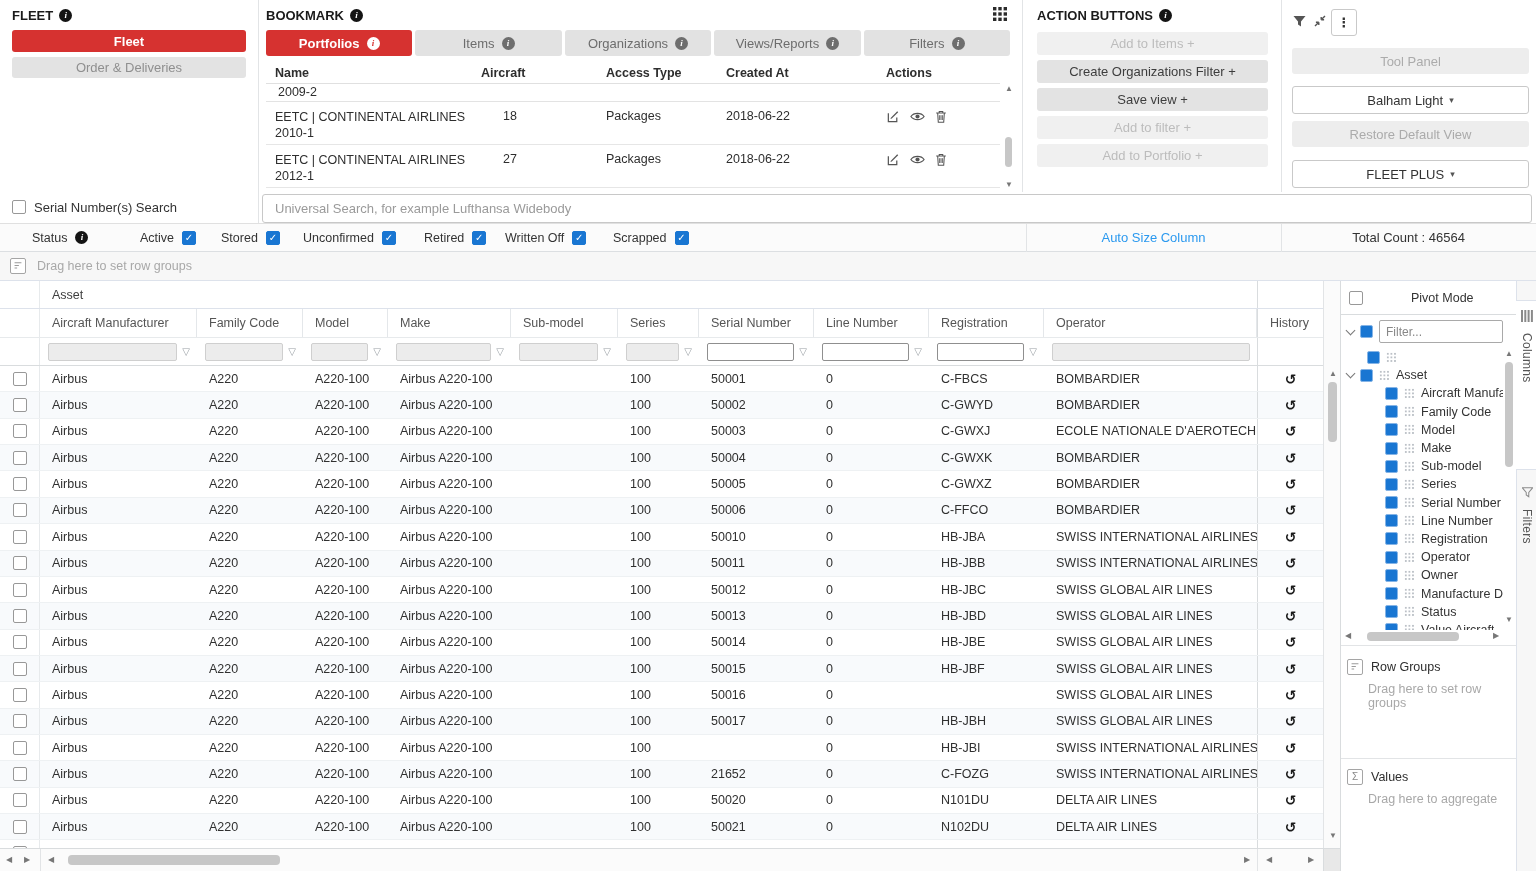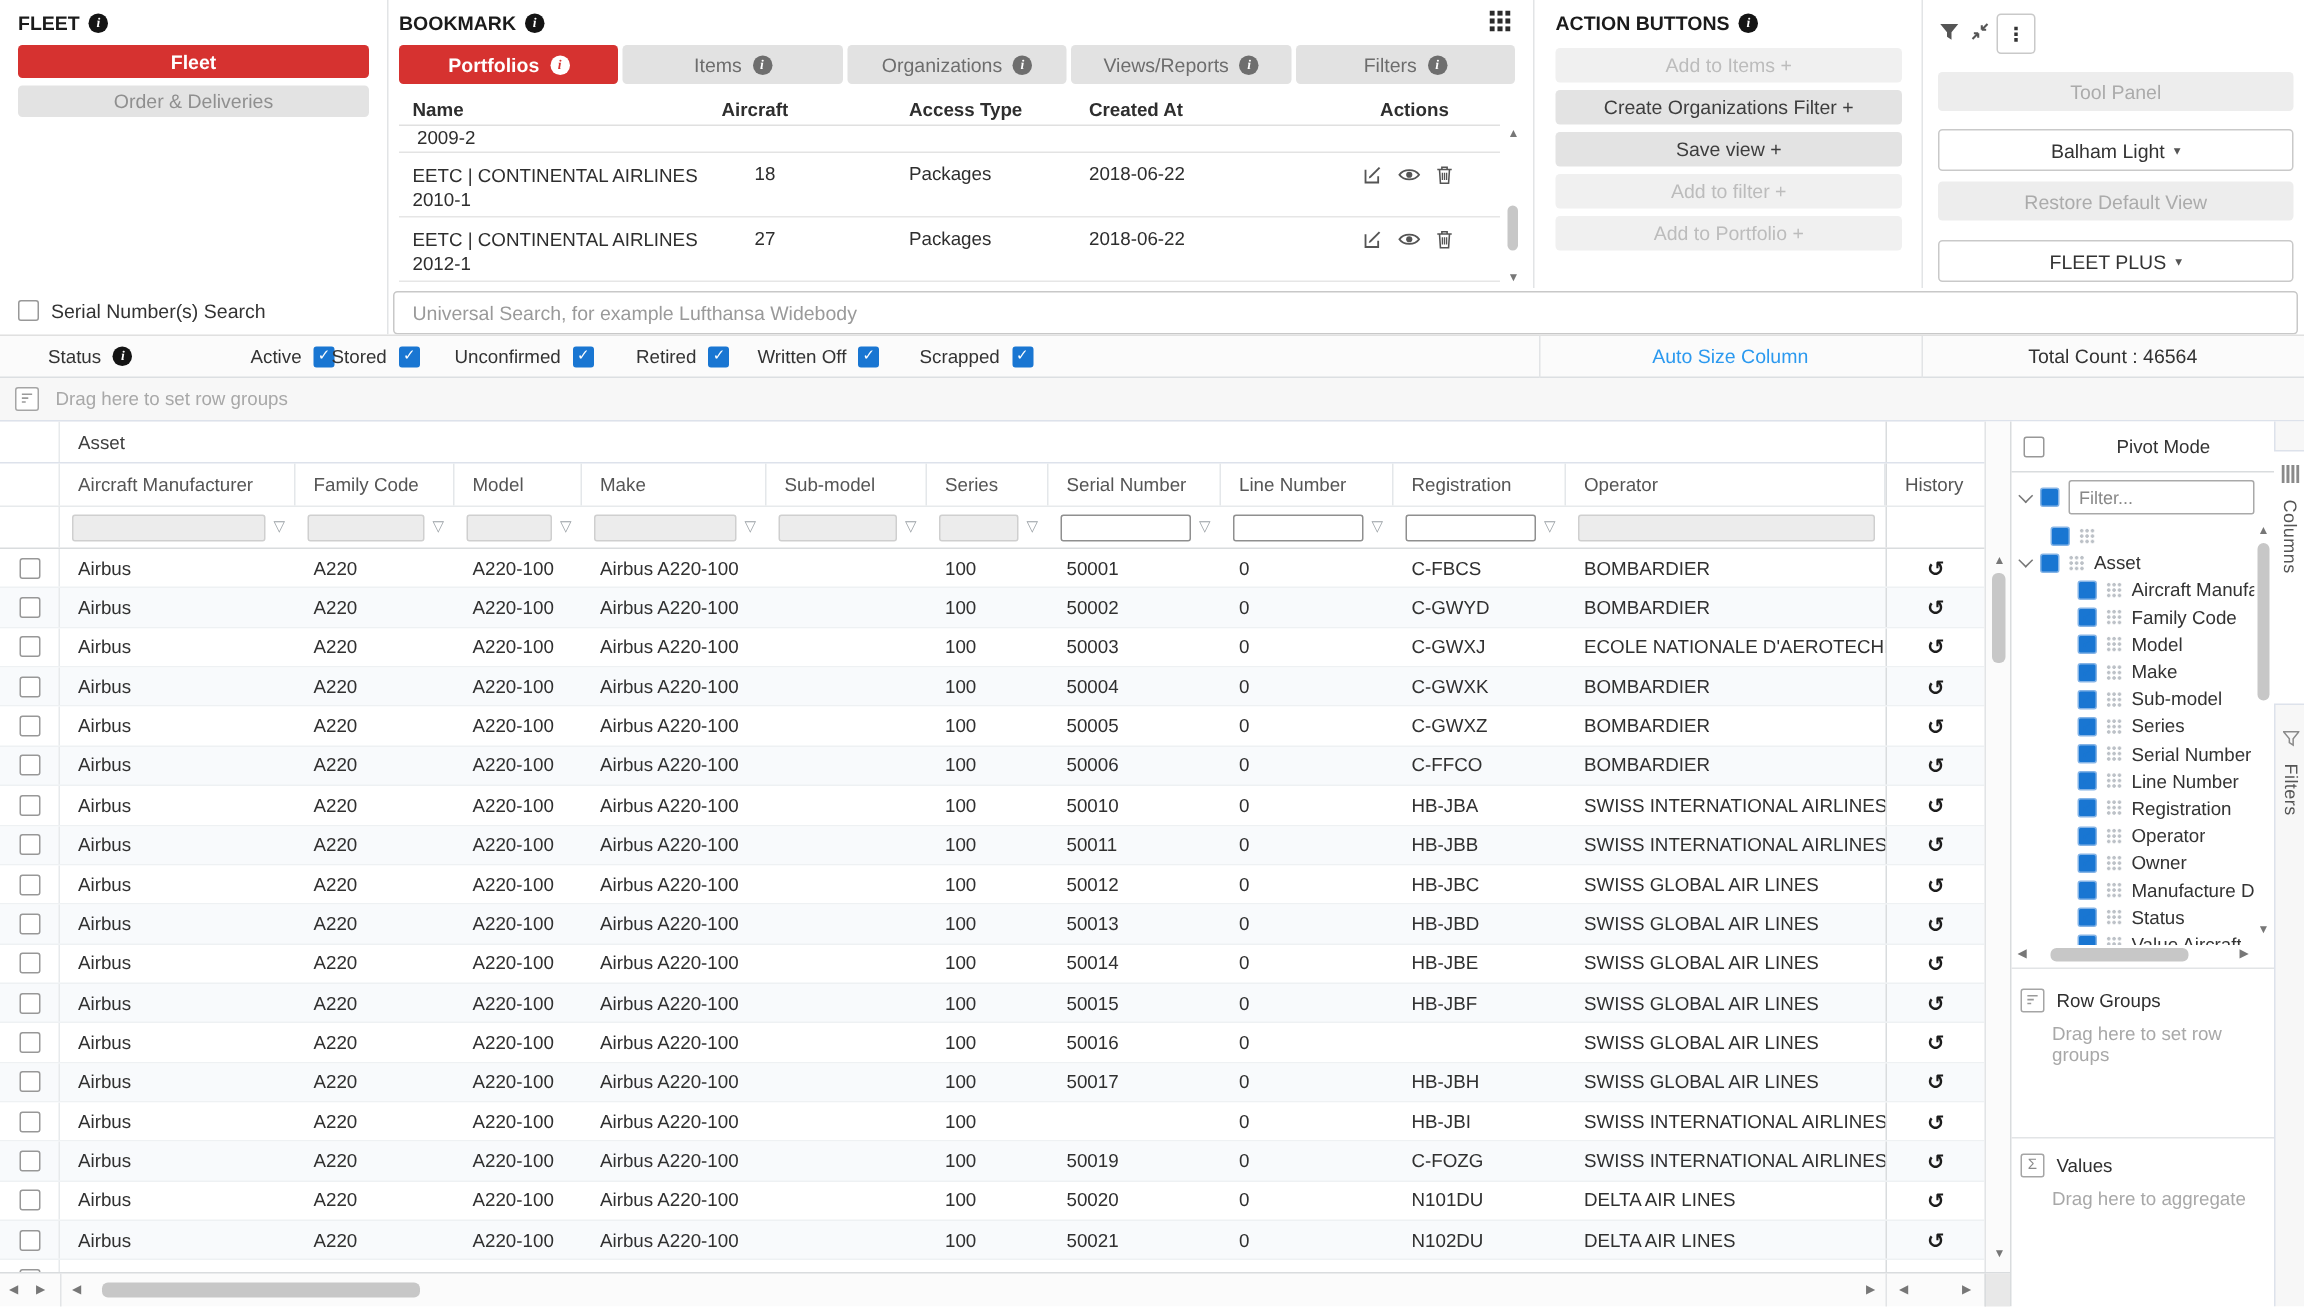--- a/index.html
+++ b/index.html
@@ -37,21 +37,21 @@
         background-size:3.6px 3.6px;}
   .chev{display:inline-block;width:6px;height:6px;border-right:1.4px solid #777;border-bottom:1.4px solid #777;
         transform:rotate(45deg);flex:0 0 auto;margin-top:-3px;}
 
   
   #bookmark-tabs{display:flex;gap:3px;}
   .bm-tab{flex:1;height:26px;border-radius:3px;background:#e2e2e2;color:#6d6d6d;display:flex;
           align-items:center;justify-content:center;gap:7px;font-size:13px;}
   .bm-tab.active{background:#d63230;color:#fff;font-weight:bold;}
   .bmh{font-weight:bold;color:#2e2e2e;font-size:12.5px;box-sizing:border-box;}
-  .c0{width:215px;padding-left:9px;}.c1{width:125px;}.c2{width:120px;}.c3{width:160px;}.c4{width:114px;text-align:center;}
+  .c0{width:215px;padding-left:9px;}.c1{width:125px;}.c2{width:120px;}.c3{width:160px;}.c4{width:114px;}
   .bm-row{display:flex;height:42px;border-bottom:1px solid #e6e6e6;align-items:flex-start;}
   .bmc{box-sizing:border-box;padding-top:7px;font-size:12.5px;color:#2e2e2e;}
   .bmc.name div{line-height:16px;}
   .bmc.pad22{padding-left:22px;}
   .icon-btn{display:inline-block;margin-right:9px;cursor:pointer;}
   .act-btn{height:23px;border-radius:3px;margin-bottom:5px;display:flex;align-items:center;justify-content:center;
            font-size:13px;cursor:pointer;}
   .act-btn.en{background:#e3e3e3;color:#3d3d3d;}
   .act-btn.dis{background:#f0f0f0;color:#bcbcbc;}
 
@@ -263,21 +263,21 @@
   <span class="abs" style="left:34px;top:8px;font-size:13px;">Serial Number(s) Search</span>
   <input id="universal-search" type="text" placeholder="Universal Search, for example Lufthansa Widebody" style="">
 </div>
 
 <div id="status-row" class="abs" style="left:0;top:223px;width:1536px;height:29px;">
   <div class="st-item" style="left:32px;">
     <span>Status</span>
     <span class="info">i</span>
   </div>
   <div class="abs" style="left:0;top:0;width:1026px;height:100%;">
-      <div class="st-item" style="left: 140px; margin-left: 27px;">
+      <div class="st-item" style="left: 140px;">
         <span>Active</span>
         <span class="cb on">✓</span>
       </div>
       <div class="st-item" style="left: 221px;">
         <span>Stored</span>
         <span class="cb on">✓</span>
       </div>
       <div class="st-item" style="left: 303px;">
         <span>Unconfirmed</span>
         <span class="cb on">✓</span>
@@ -657,21 +657,21 @@
       <div class="grow alt">
         <div class="gcell gc-cb">
           <span class="cb"></span>
         </div>
         <div class="gcell" style="width: 157px;">Airbus</div>
         <div class="gcell" style="width: 106px;">A220</div>
         <div class="gcell" style="width: 85px;">A220-100</div>
         <div class="gcell" style="width: 123px;">Airbus A220-100</div>
         <div class="gcell" style="width: 107px;"></div>
         <div class="gcell" style="width: 81px;">100</div>
-        <div class="gcell" style="width: 115px;">50019</div>
+        <div class="gcell" style="width: 115px;">21652</div>
         <div class="gcell" style="width: 115px;">0</div>
         <div class="gcell" style="width: 115px;">C-FOZG</div>
         <div class="gcell" style="width: 213px;">SWISS INTERNATIONAL AIRLINES</div>
         <div class="gcell gc-hist">
           <span class="hist">↺</span>
         </div>
       </div>
       <div class="grow">
         <div class="gcell gc-cb">
           <span class="cb"></span>

